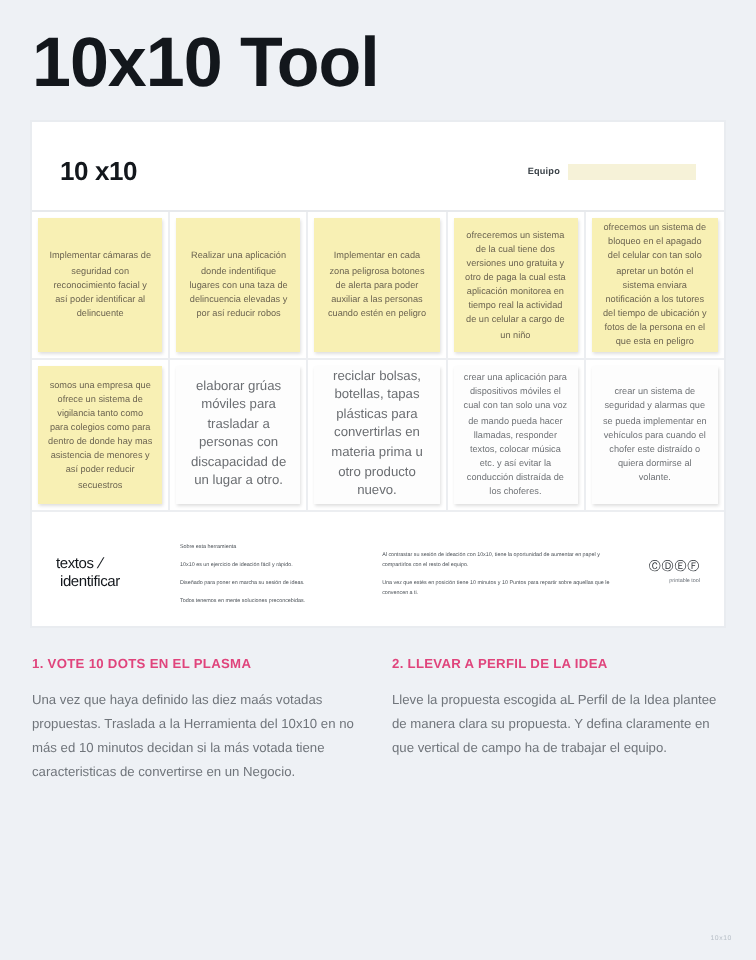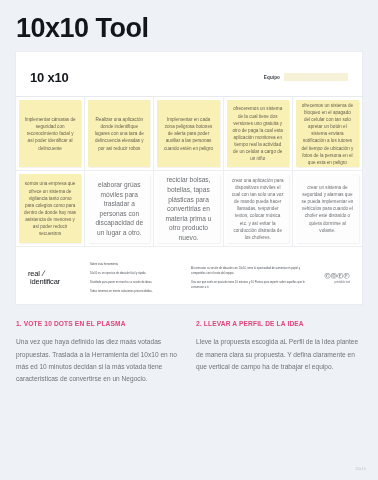--- a/index.html
+++ b/index.html
@@ -9,21 +9,21 @@
     font-family: "Liberation Sans", sans-serif;
     overflow: hidden;
   }
   .page { position: relative; width: 378px; height: 480px; }
 
   
   .title-bar {
     padding: 14px 16px 10px 16px;
   }
   .title-bar h1 {
-    font-size: 27px;
+    font-size: 35px;
     font-weight: bold;
     letter-spacing: -0.5px;
     color: #13171c;
     line-height: 1.05;
   }
 
   
   .sheet {
     position: relative;
     margin: 0 16px;
@@ -223,21 +223,21 @@
       <div class="cell">
           <div class="note white">crear una aplicación para dispositivos móviles el cual con tan solo una voz de mando pueda hacer llamadas, responder textos, colocar música etc. y así evitar la conducción distraída de los choferes.</div>
         </div>
       <div class="cell">
           <div class="note white">crear un sistema de seguridad y alarmas que se pueda implementar en vehículos para cuando el chofer este distraído o quiera dormirse al volante.</div>
         </div>
     </div>
 
     <div class="sheet-foot">
       <div class="logo">
-        <div class="logo-l1"><span>real</span> <span class="logo-mark">/</span></div>
+        <div class="logo-l1"><span>textos</span> <span class="logo-mark">/</span></div>
         <div class="logo-l2"><span>identificar</span></div>
       </div>
 
       <div class="foot-col a">
         <p>Sobre esta herramienta</p>
         <p>10x10 es un ejercicio de ideación fácil y rápido.</p>
         <p>Diseñado para poner en marcha su sesión de ideas.</p>
         <p>Todos tenemos en mente soluciones preconcebidas.</p>
       </div>
 

